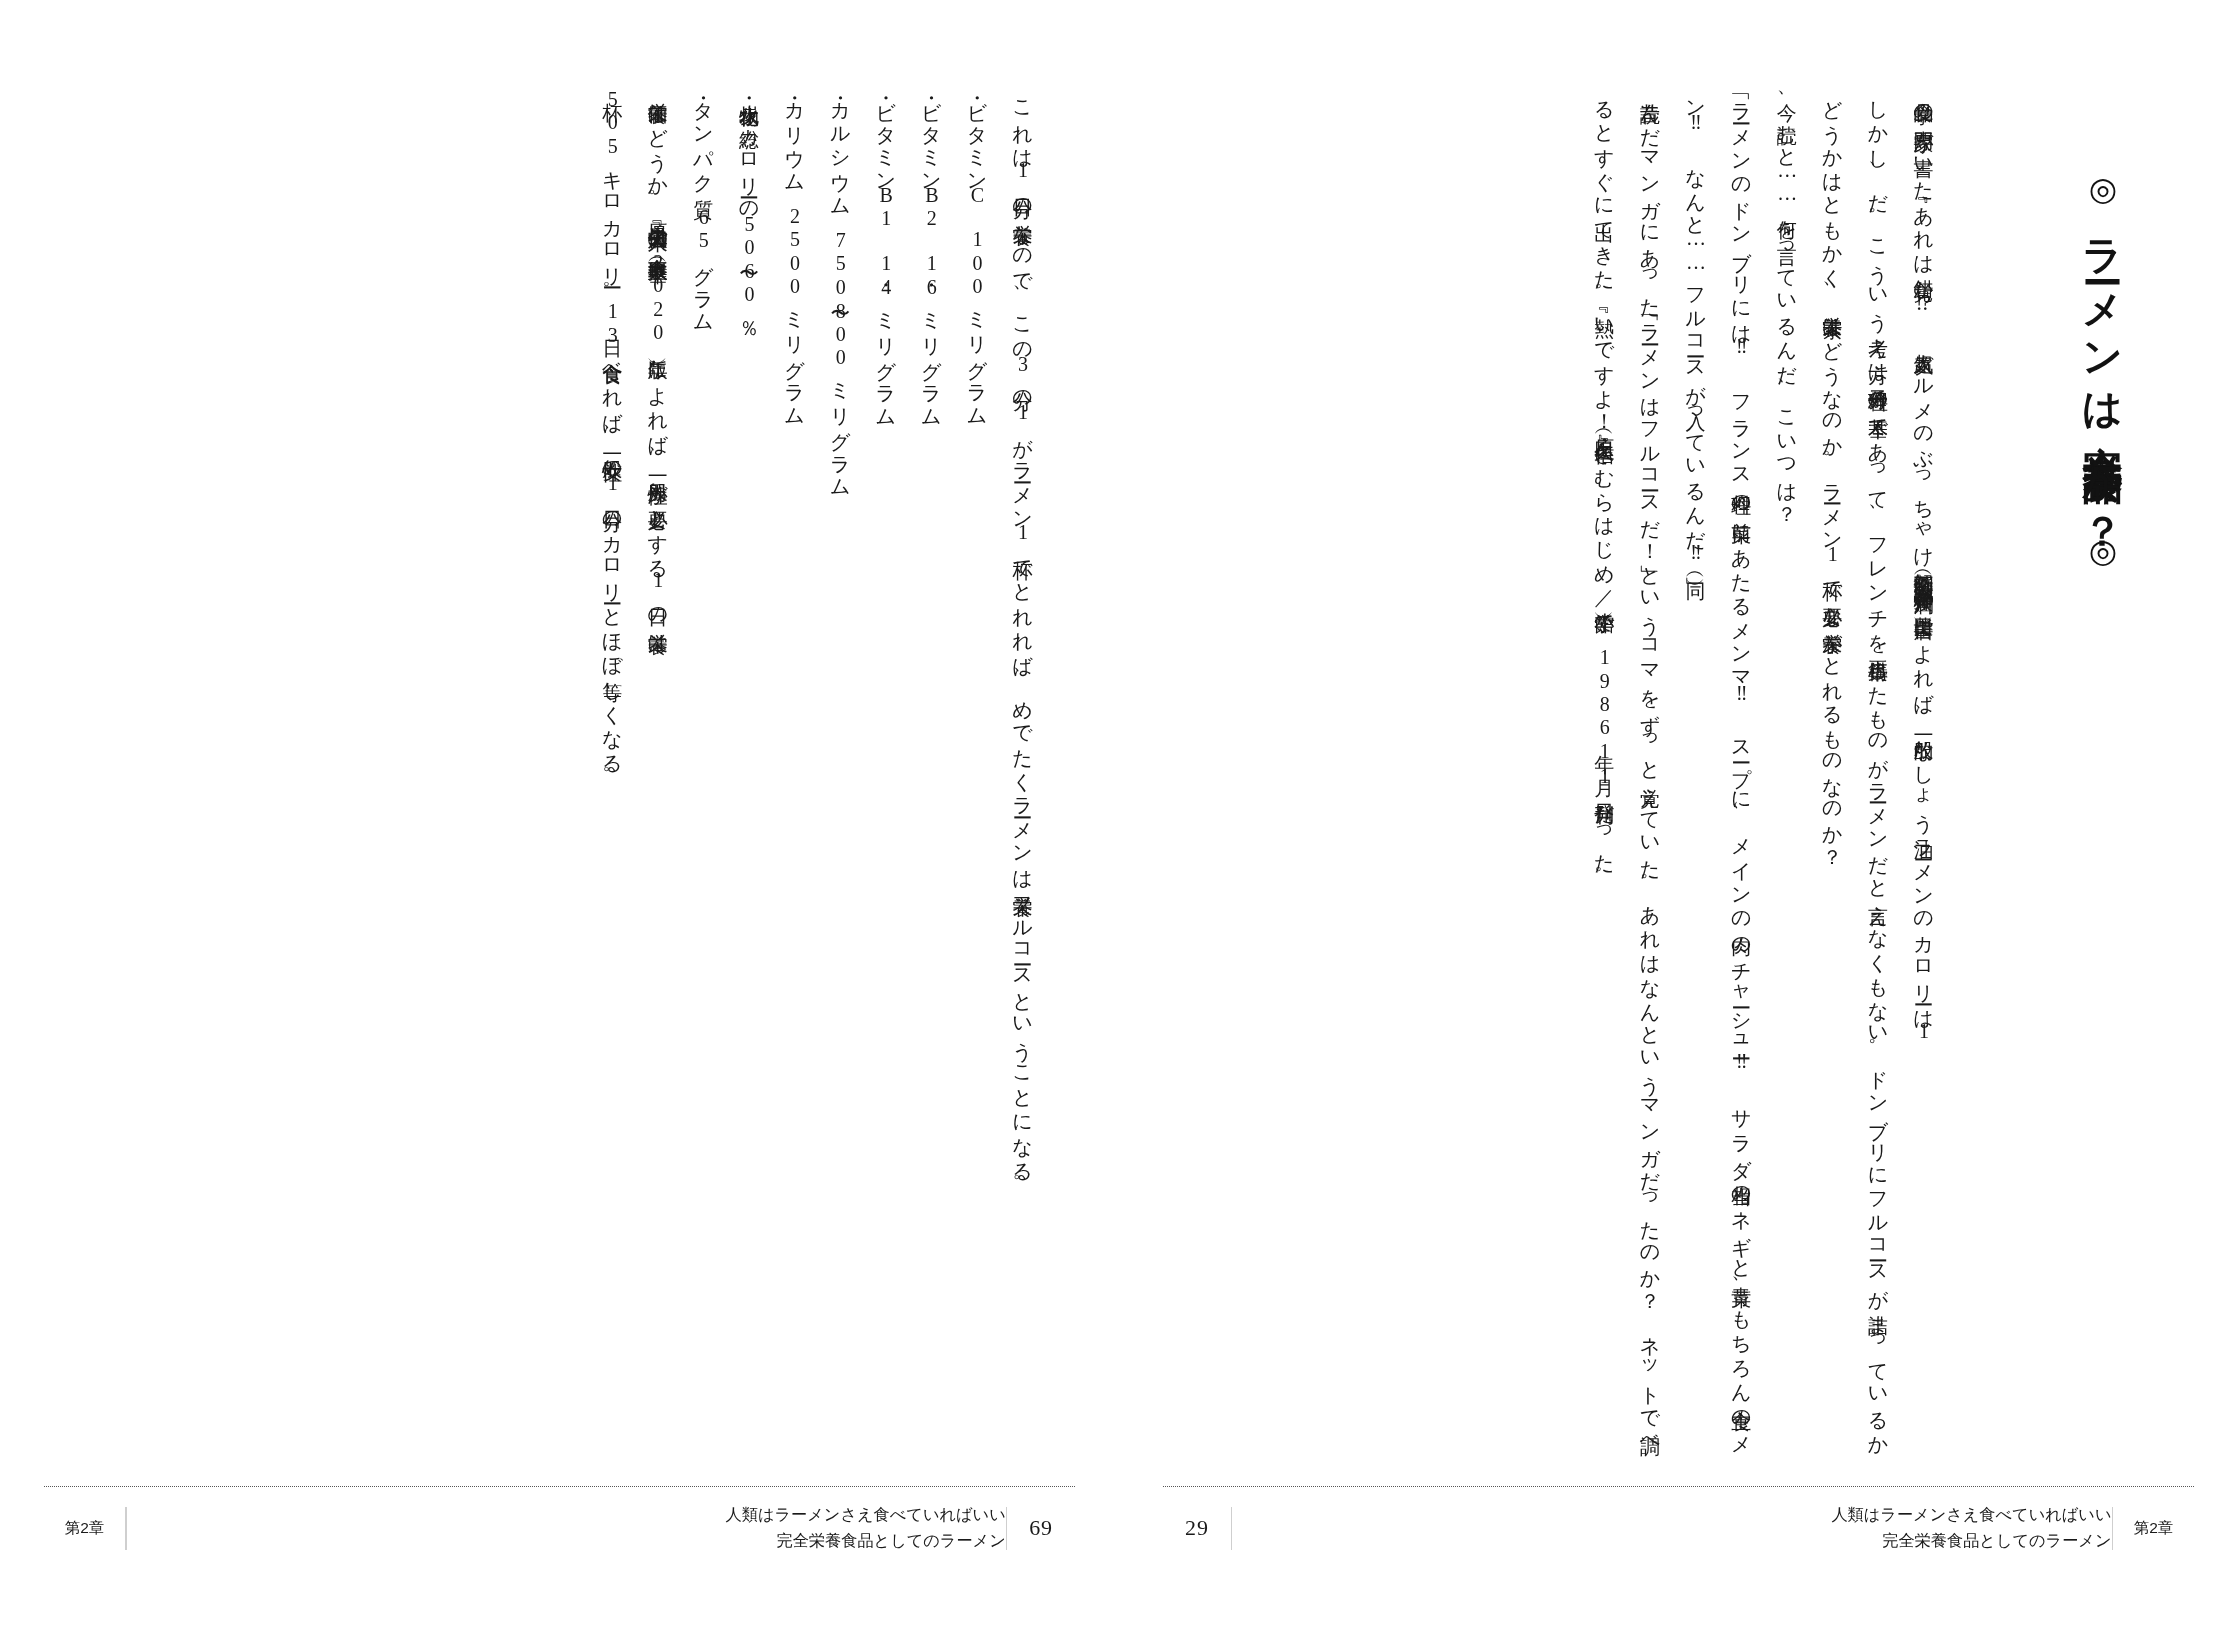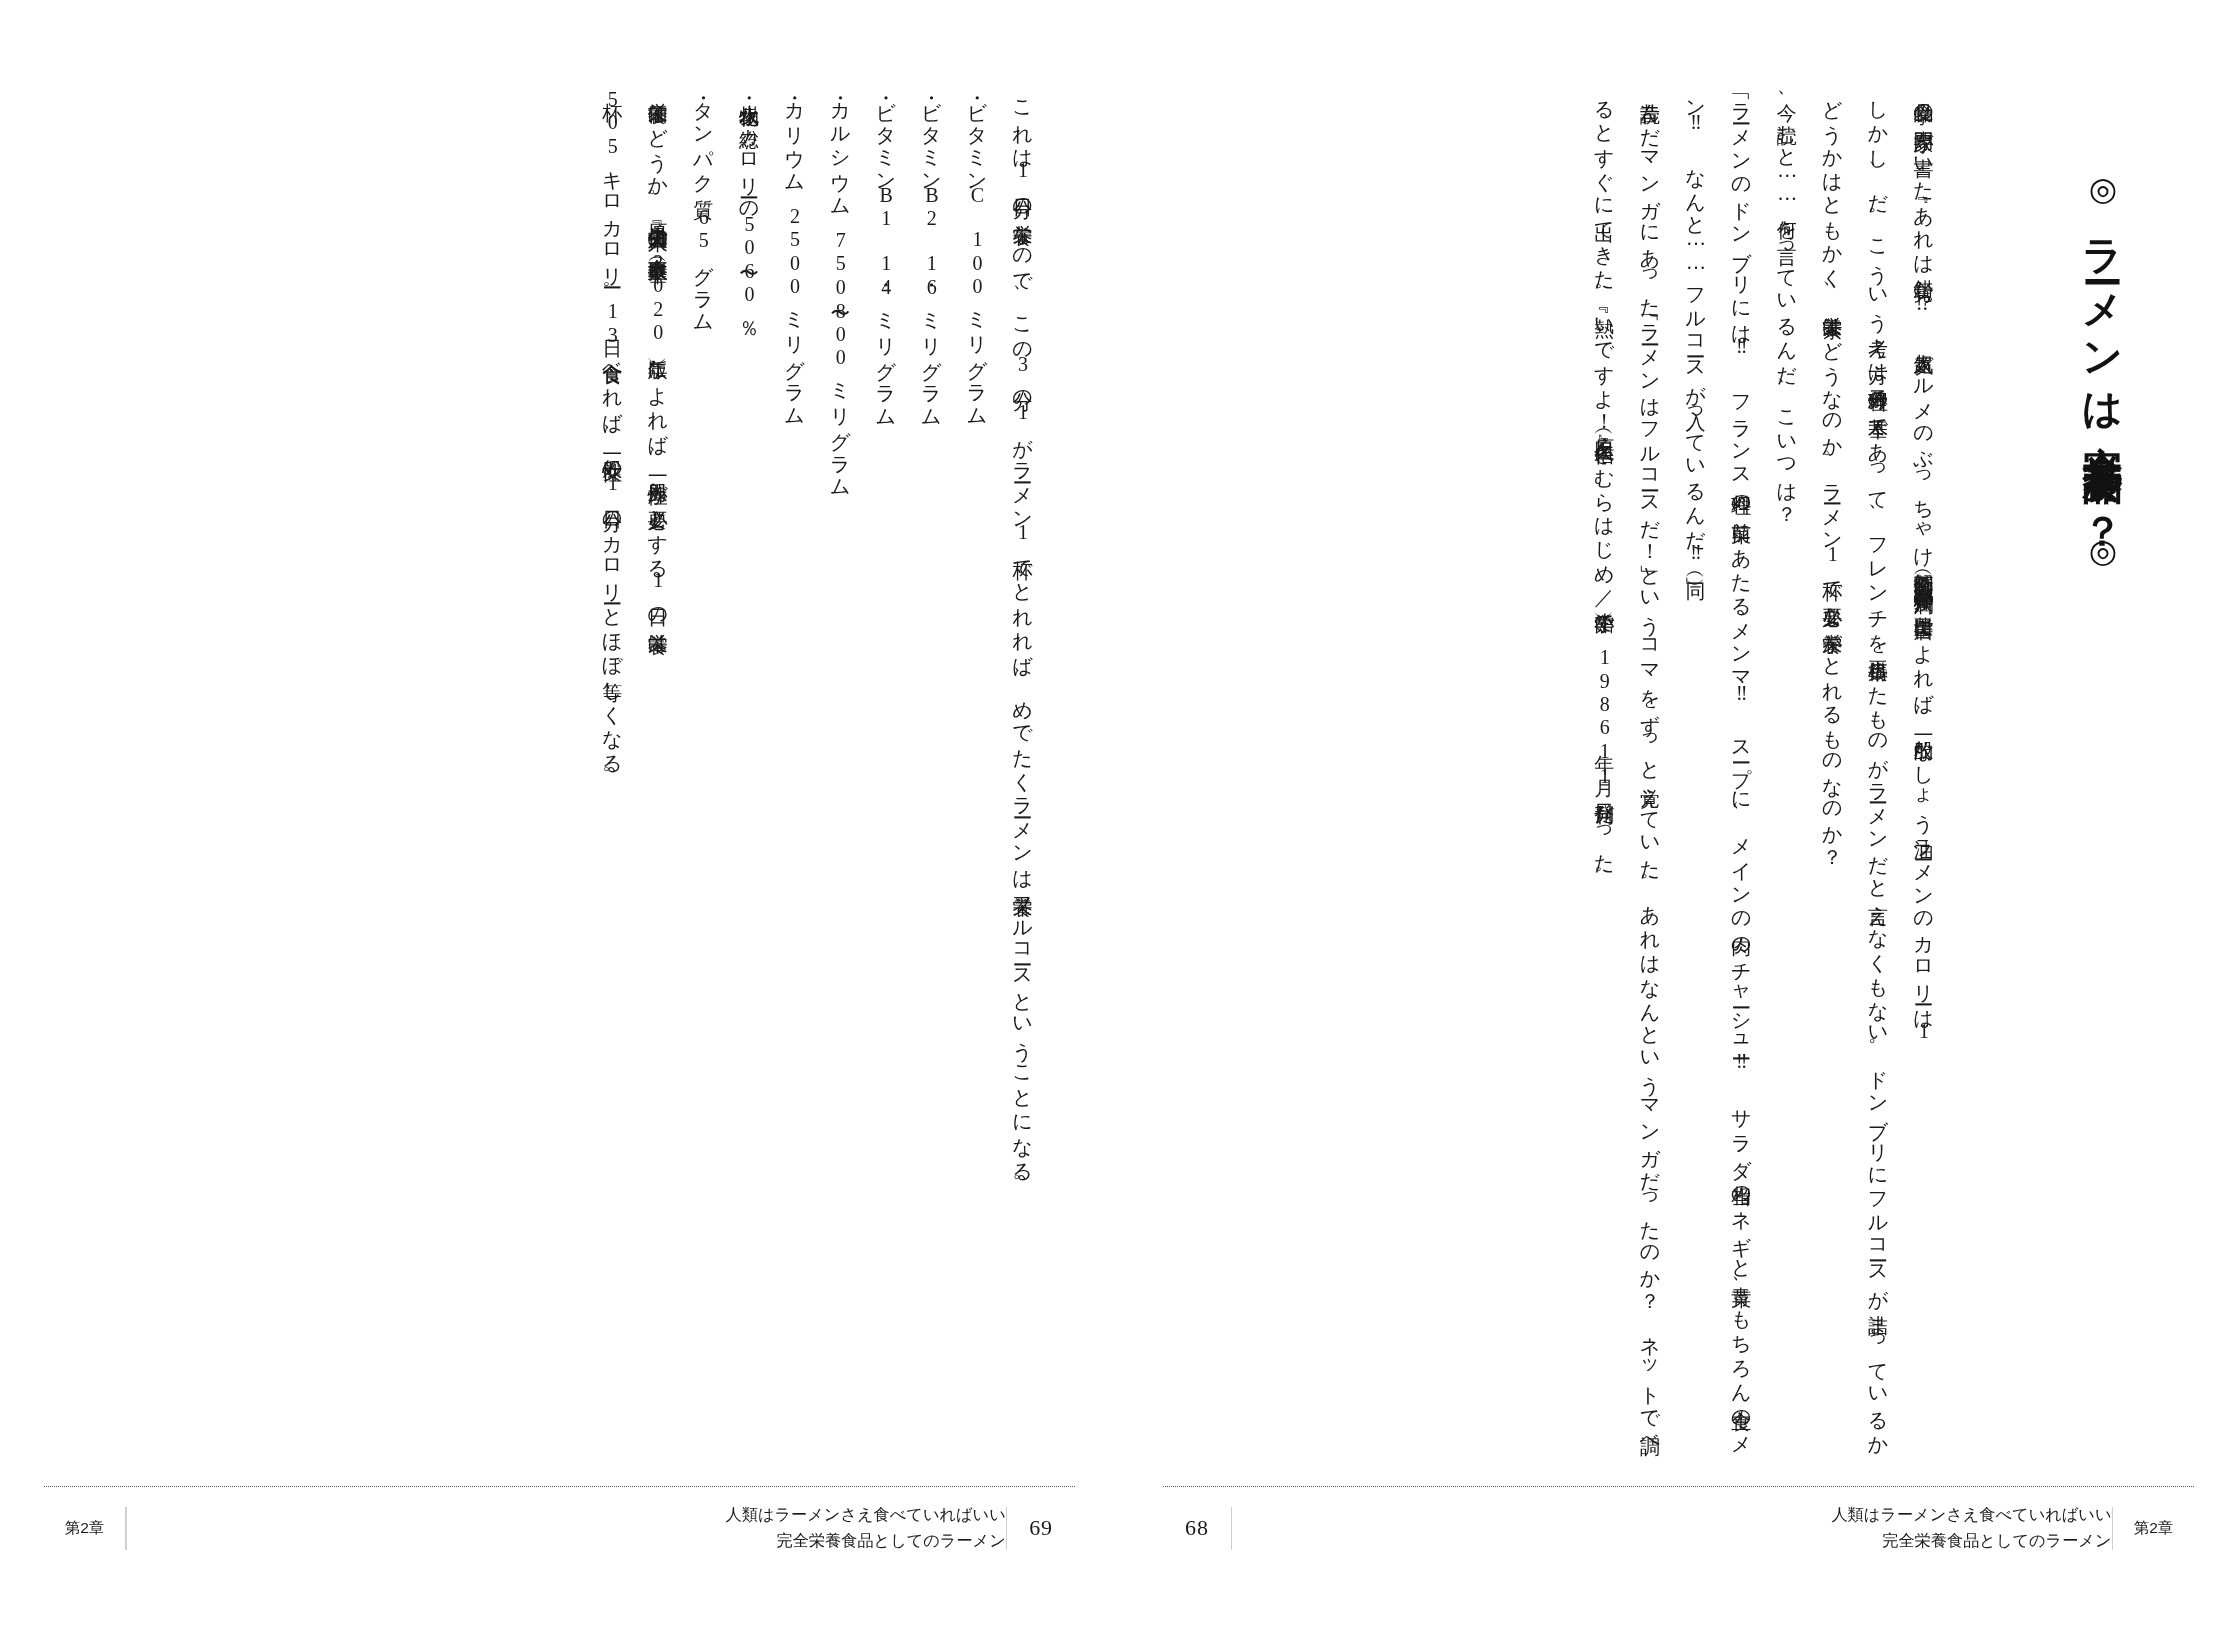--- a/index.html
+++ b/index.html
@@ -184,21 +184,21 @@
       <div class="body-col">食品学の専門家が書いた『あれは錯覚か⁉　超人気グルメのぶっちゃけ解剖学』（笠岡誠一・都築馨介・横川潤／柴田書店）によれば、一般的なしょう油ラーメンのカロリーは1</div>
       <div class="body-col">しかし、だ。こういう考え方は分子料理の基本であって、フレンチを再構築したものがラーメンだと言えなくもない。ドンブリにフルコースが詰まっているかどうかはともかく、栄養素はどうなのか。ラーメン1杯で必要な栄養がとれるものなのか？</div>
       <div class="body-col">今、読むと……何を言っているんだ、こいつは？</div>
       <div class="body-col">「ラーメンのドンブリには‼　フランス料理の前菜にあたるメンマ‼　スープに、メインの肉のチャーシュー‼　サラダ相当のネギと青菜、もちろん主食のメン‼　なんと……フルコースが入っているんだ‼」（同）</div>
       <div class="body-col">昔読んだマンガにあった「ラーメンはフルコースだ！」というコマをずっと覚えていた。あれはなんというマンガだったのか？　ネットで調べるとすぐに出てきた。『熱いですよ！』（原田久仁信・きむらはじめ／小学館）で、1986年1月1日発刊だった。</div>
     </div>
 
     <div class="footer">
       <div class="dotline"></div>
       <div class="footer-inner">
-        <div class="folio">68</div>
+        <div class="folio">29</div>
         <div class="sep"></div>
         <div class="running-head">
           <div>人類はラーメンさえ食べていればいい</div>
           <div>完全栄養食品としてのラーメン</div>
         </div>
         <div class="sep"></div>
         <div class="chap-label">第2章</div>
       </div>
     </div>
   </div>

